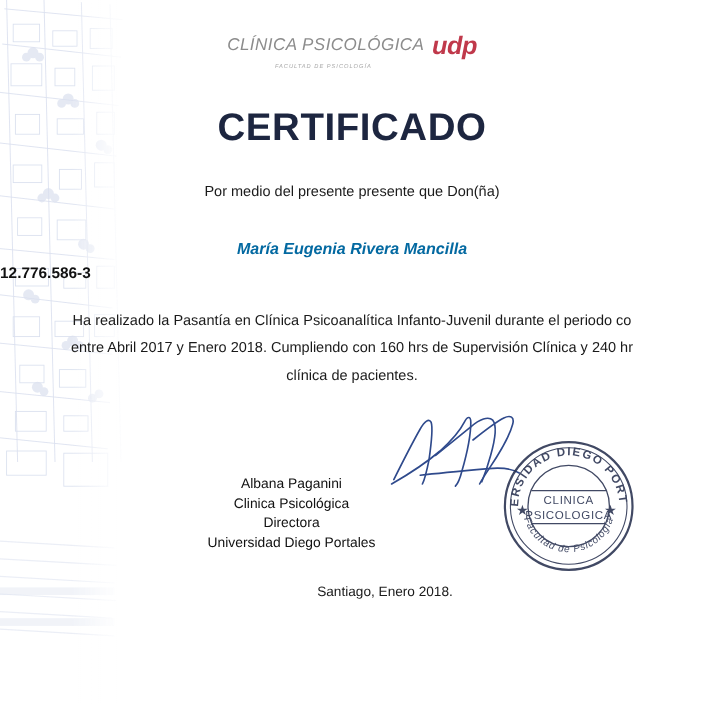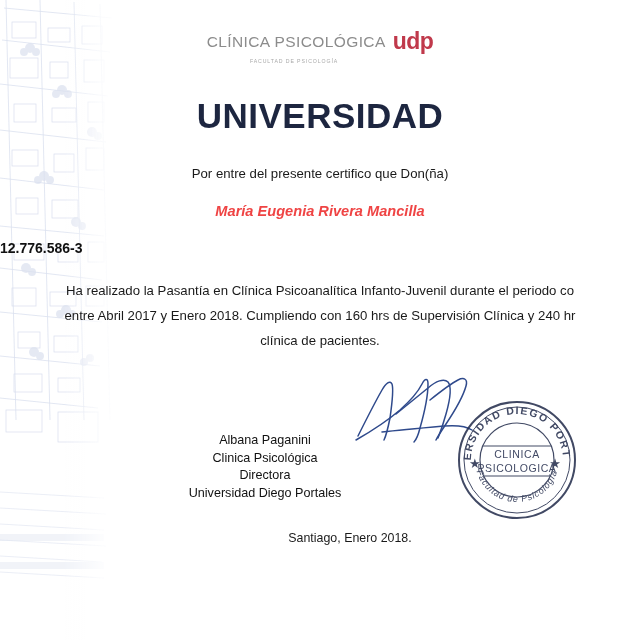--- a/index.html
+++ b/index.html
@@ -42,20 +42,21 @@
                 rgba(255,255,255,1) 100%);
   }
 
   
   .logo-block {
     position: absolute;
     left: 0;
     right: 0;
     top: 28px;
     text-align: center;
+    font-style: italic;
   }
   .logo-line {
     display: inline-block;
     white-space: nowrap;
   }
   .logo-clinica {
     font-size: 15.5px;
     letter-spacing: 0.4px;
     color: #8c8c8c;
     font-weight: 400;
@@ -95,26 +96,26 @@
     position: absolute;
     left: 0; right: 0;
     top: 166px;
     text-align: center;
     font-size: 13.2px;
     color: #1a1a1a;
   }
   .recipient {
     position: absolute;
     left: 0; right: 0;
-    top: 203px;
+    top: 219px;
     text-align: center;
     font-size: 14.6px;
     font-weight: 700;
     font-style: italic;
-    color: #ef4444;
+    color: #0369a1;
   }
   .rut {
     position: absolute;
     left: 0; right: 0;
     top: 240px;
     font-size: 14px;
     font-weight: 700;
     color: #111111;
   }
   .body-text {
@@ -266,23 +267,23 @@
     <div class="wm-fade"></div>
   </div>
 
   <div class="logo-block">
     <div class="logo-line">
       <span class="logo-clinica">CLÍNICA PSICOLÓGICA</span><span class="logo-udp">udp</span>
     </div>
     <div class="logo-sub">FACULTAD DE PSICOLOGÍA</div>
   </div>
 
-  <div class="title">UNIVERSIDAD</div>
-
-  <div class="intro">Por entre del presente certifico que Don(ña)</div>
+  <div class="title">CERTIFICADO</div>
+
+  <div class="intro">Por medio del presente presente que Don(ña)</div>
 
   <div class="recipient">María Eugenia Rivera Mancilla</div>
   <div class="rut">12.776.586-3</div>
 
   <div class="body-text">
     <span class="line">Ha realizado la Pasantía en Clínica Psicoanalítica Infanto-Juvenil durante el periodo co</span>
     <span class="line">entre Abril 2017 y Enero 2018. Cumpliendo con 160 hrs de Supervisión Clínica y 240 hr</span>
     <span class="line">clínica de pacientes.</span>
   </div>
 

